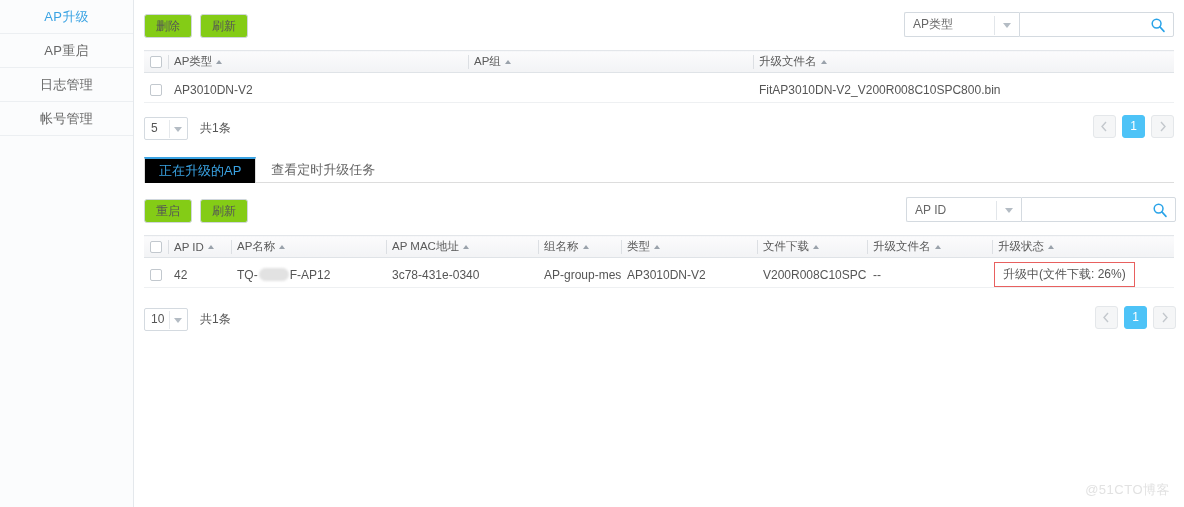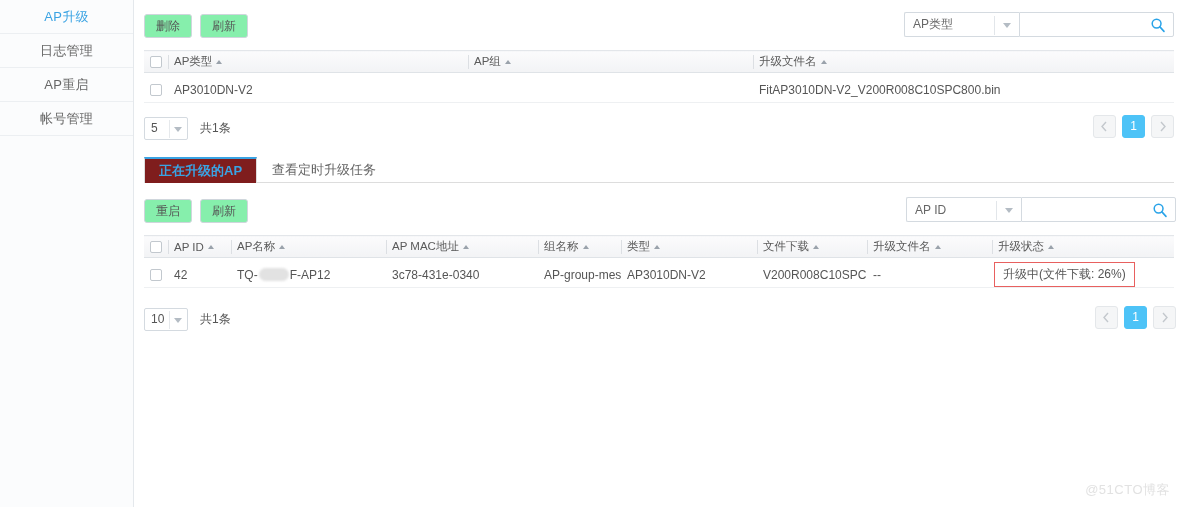--- a/index.html
+++ b/index.html
@@ -74,21 +74,21 @@
     height: 32px;
     margin: 10px 10px 0 10px;
     display: flex;
     align-items: center;
   }
   .btn {
     height: 24px;
     min-width: 44px;
     padding: 0 11px;
     margin-right: 8px;
-    background: #86efac;
+    background: #84cc16;
     border: 1px solid #cfd6dc;
     border-radius: 3px;
     font-size: 12px;
     color: #555;
     cursor: pointer;
     line-height: 22px;
     text-align: center;
     font-family: inherit;
   }
 
@@ -284,24 +284,23 @@
     font-size: 13px;
     color: #666;
     cursor: pointer;
     border: 1px solid transparent;
     border-bottom: none;
     position: relative;
     top: 1px;
   }
   .tab.active {
     color: #3aa3e3;
-    background: #7f1d1d;
+    background: #000000;
     border-color: #ddd;
     border-top: 2px solid #3aa3e3;
-    font-weight: bold;
   }
 
   
   .progrow {
     margin: 12px 10px 0 10px;
     display: flex;
     align-items: center;
     font-size: 12px;
     color: #555;
   }
@@ -334,24 +333,24 @@
 </head>
 <body>
 
 <div class="app">
 
   <div class="sidebar">
     <div class="side-item active">
       <span>AP升级</span>
     </div>
     <div class="side-item">
+      <span>AP重启</span>
+    </div>
+    <div class="side-item">
       <span>日志管理</span>
-    </div>
-    <div class="side-item">
-      <span>AP重启</span>
     </div>
     <div class="side-item">
       <span>帐号管理</span>
     </div>
   </div>
 
   <div class="main">
 
 
     <div class="toolbar">

